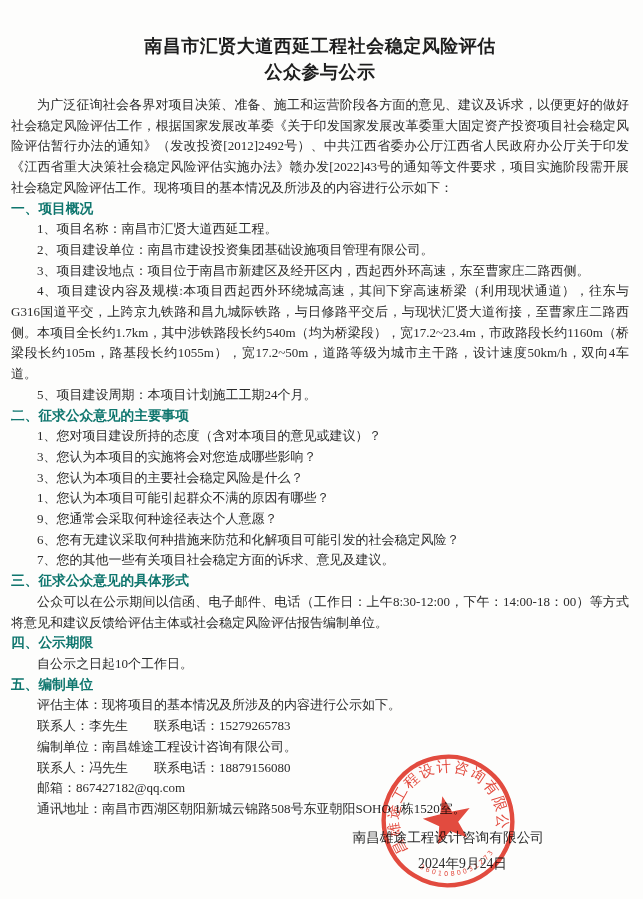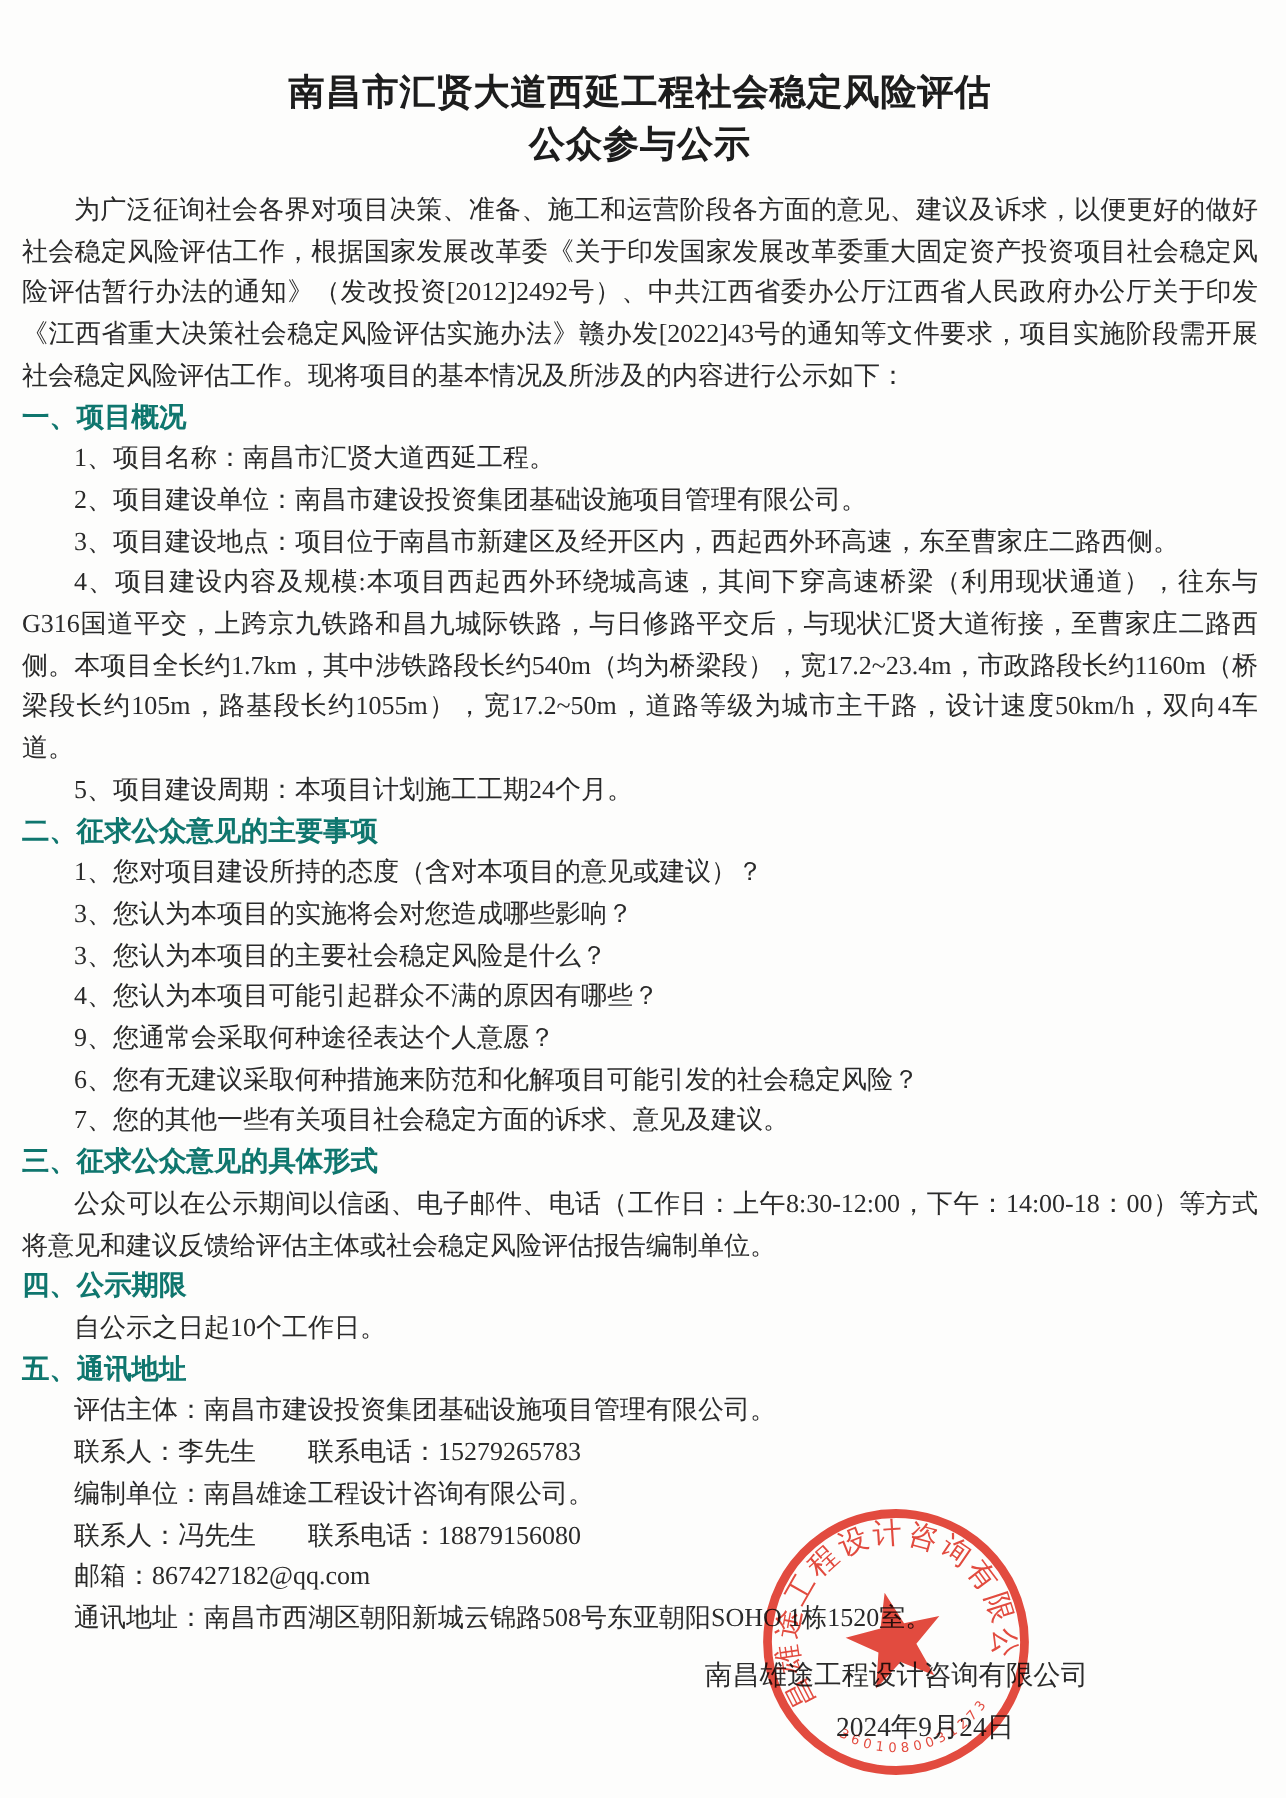--- a/index.html
+++ b/index.html
@@ -68,33 +68,33 @@
     <p class="para">1、项目名称：南昌市汇贤大道西延工程。</p>
     <p class="para">2、项目建设单位：南昌市建设投资集团基础设施项目管理有限公司。</p>
     <p class="para">3、项目建设地点：项目位于南昌市新建区及经开区内，西起西外环高速，东至曹家庄二路西侧。</p>
     <p class="para">4、项目建设内容及规模:本项目西起西外环绕城高速，其间下穿高速桥梁（利用现状通道），往东与G316国道平交，上跨京九铁路和昌九城际铁路，与日修路平交后，与现状汇贤大道衔接，至曹家庄二路西侧。本项目全长约1.7km，其中涉铁路段长约540m（均为桥梁段），宽17.2~23.4m，市政路段长约1160m（桥梁段长约105m，路基段长约1055m），宽17.2~50m，道路等级为城市主干路，设计速度50km/h，双向4车道。</p>
     <p class="para">5、项目建设周期：本项目计划施工工期24个月。</p>
 
     <p class="heading">二、征求公众意见的主要事项</p>
     <p class="para">1、您对项目建设所持的态度（含对本项目的意见或建议）？</p>
     <p class="para">3、您认为本项目的实施将会对您造成哪些影响？</p>
     <p class="para">3、您认为本项目的主要社会稳定风险是什么？</p>
-    <p class="para">4、您认为本项目可能引起群众不满的原因有哪些？</p>
+    <p class="para">1、您认为本项目可能引起群众不满的原因有哪些？</p>
     <p class="para">9、您通常会采取何种途径表达个人意愿？</p>
     <p class="para">6、您有无建议采取何种措施来防范和化解项目可能引发的社会稳定风险？</p>
     <p class="para">7、您的其他一些有关项目社会稳定方面的诉求、意见及建议。</p>
 
     <p class="heading">三、征求公众意见的具体形式</p>
     <p class="para">公众可以在公示期间以信函、电子邮件、电话（工作日：上午8:30-12:00，下午：14:00-18：00）等方式将意见和建议反馈给评估主体或社会稳定风险评估报告编制单位。</p>
 
     <p class="heading">四、公示期限</p>
     <p class="para">自公示之日起10个工作日。</p>
 
-    <p class="heading">五、通讯地址</p>
-    <p class="para">评估主体：南昌市建设投资集团基础设施项目管理有限公司。</p>
+    <p class="heading">五、编制单位</p>
+    <p class="para">评估主体：现将项目的基本情况及所涉及的内容进行公示如下。</p>
     <p class="para">联系人：李先生　　联系电话：15279265783</p>
     <p class="para">编制单位：南昌雄途工程设计咨询有限公司。</p>
     <p class="para">联系人：冯先生　　联系电话：18879156080</p>
     <p class="para">邮箱：867427182@qq.com</p>
     <p class="para">通讯地址：南昌市西湖区朝阳新城云锦路508号东亚朝阳SOHO 1栋1520室。</p>
 
     <div class="signature">
       <p class="sig-company">南昌雄途工程设计咨询有限公司</p>
       <p class="sig-date">2024年9月24日</p>
     </div>

